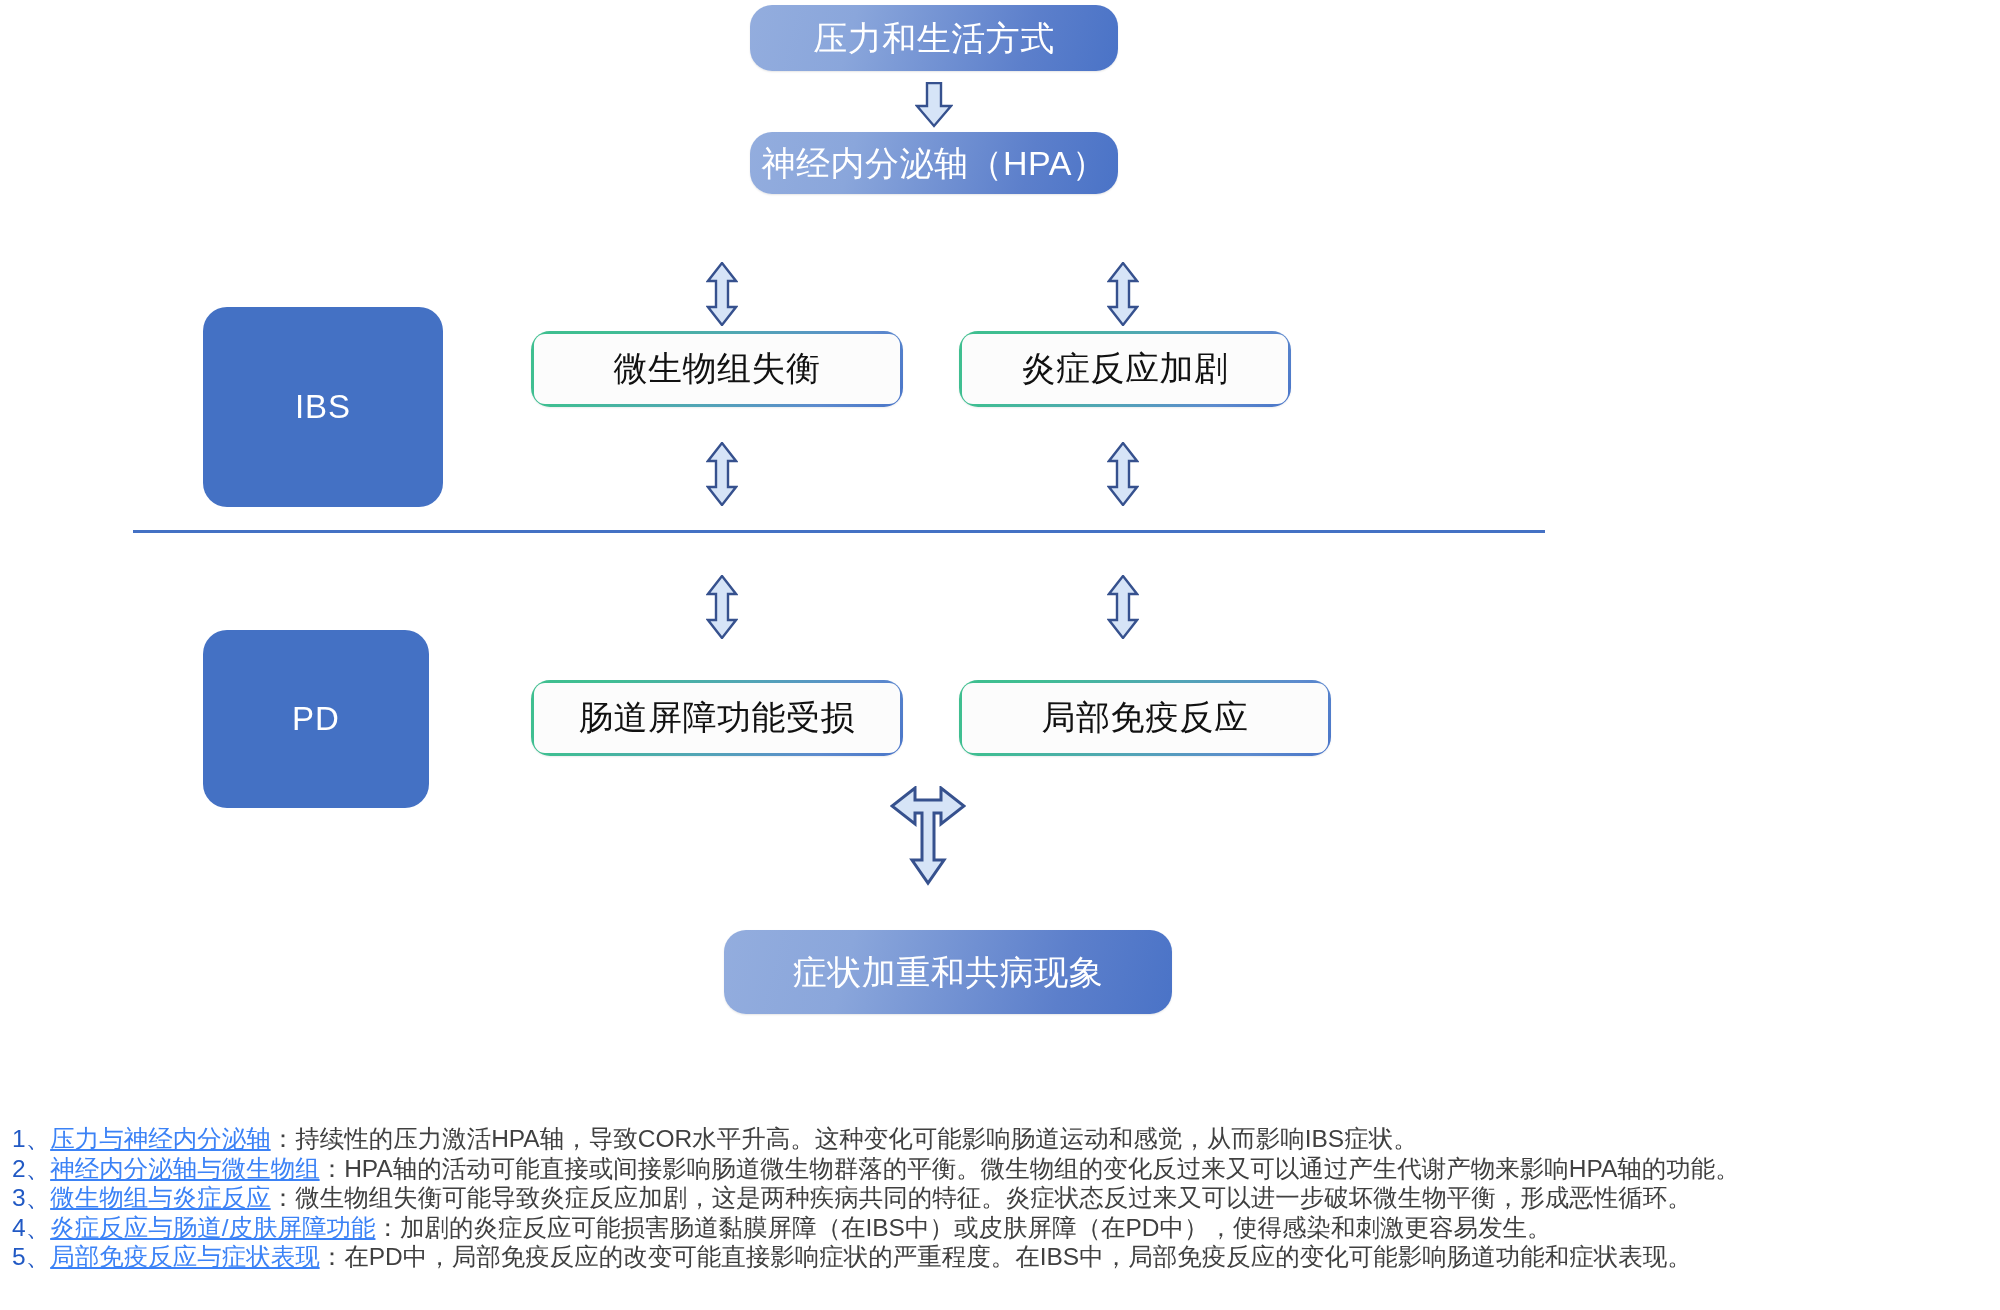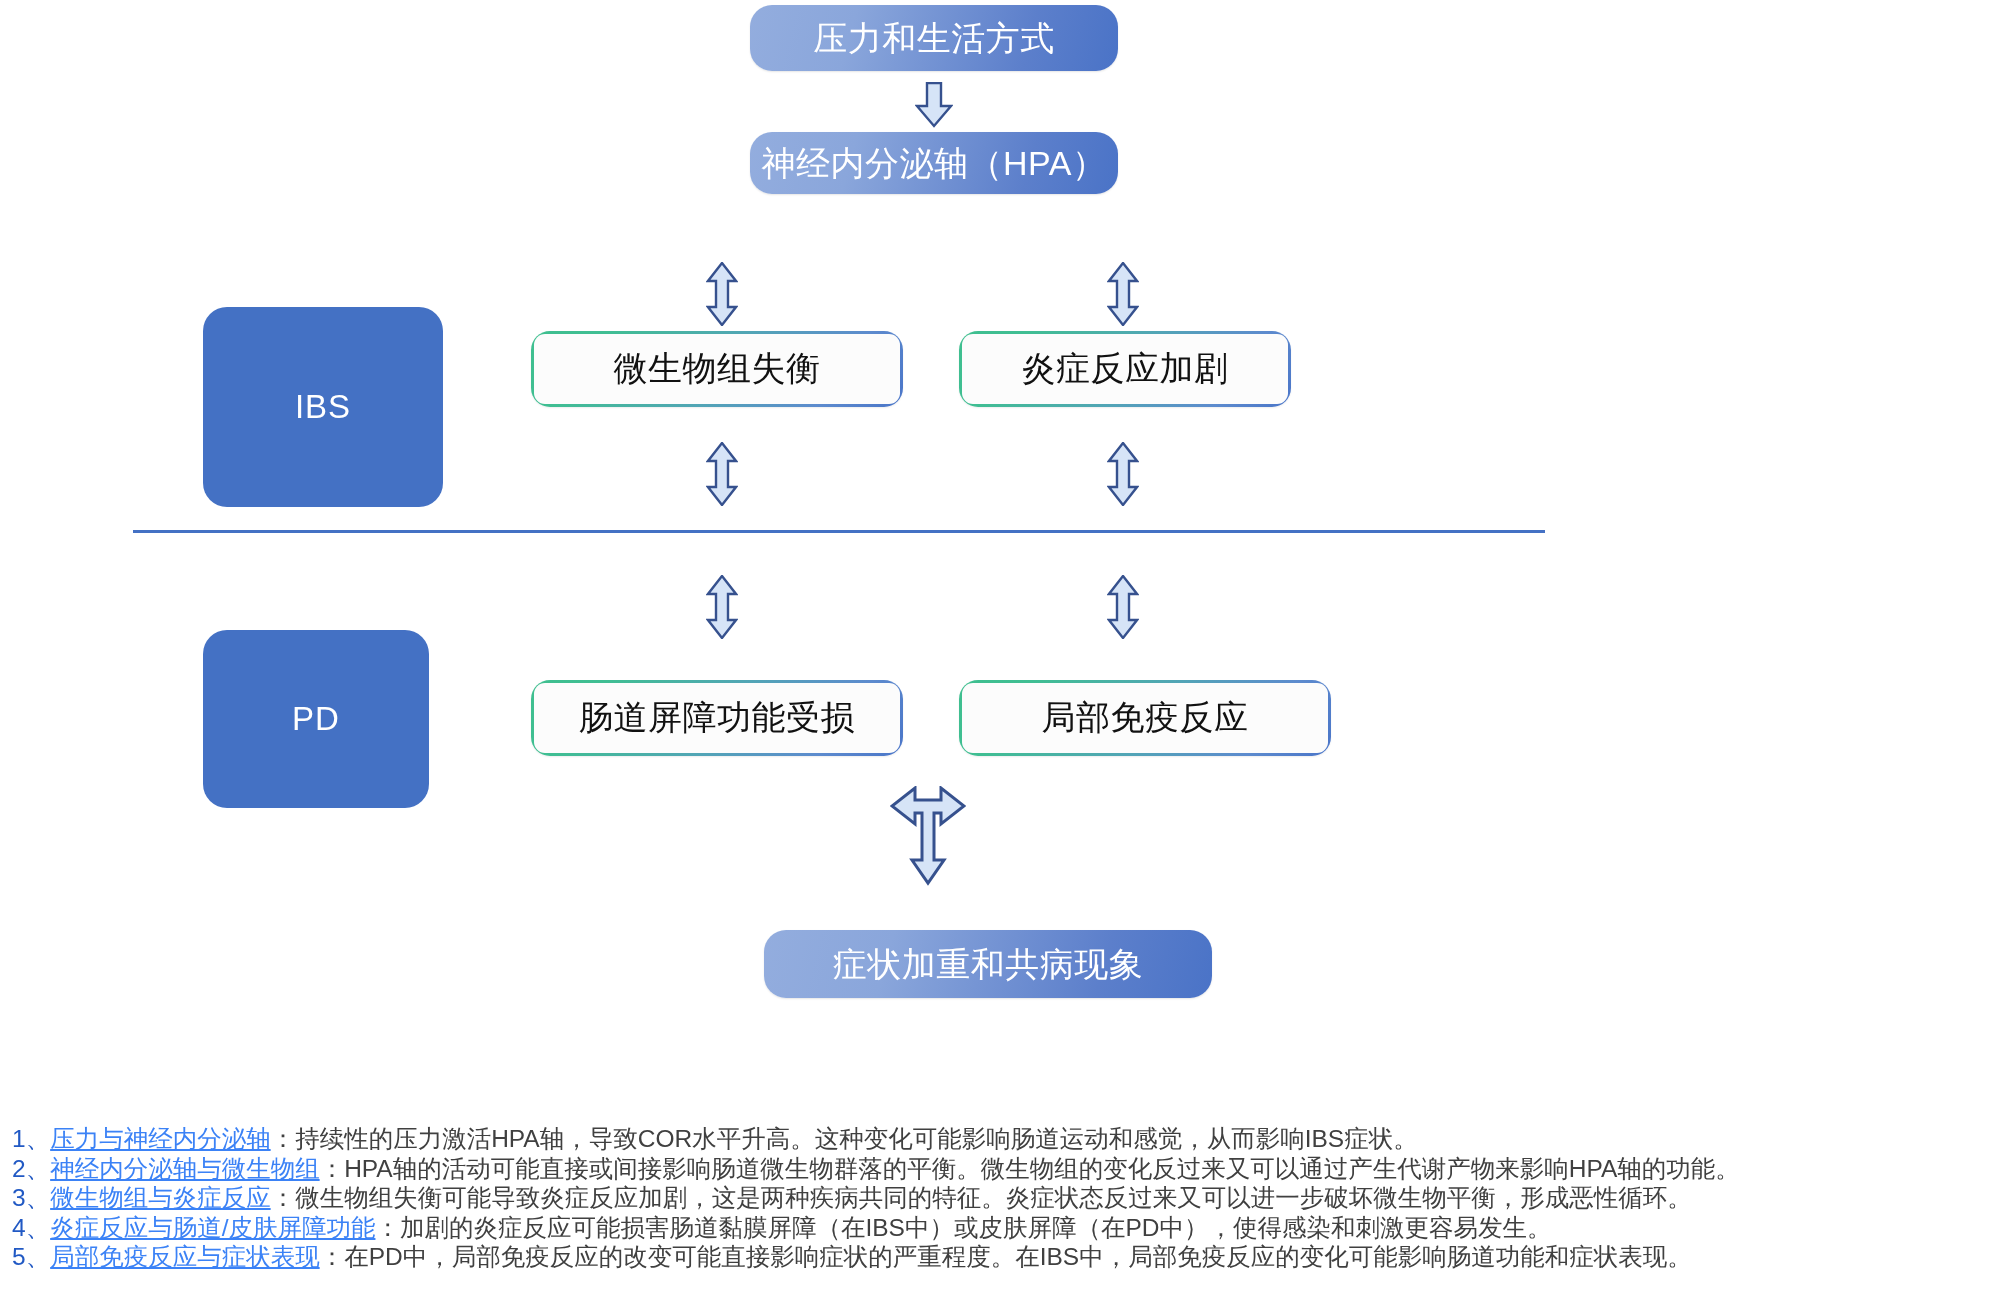--- a/index.html
+++ b/index.html
@@ -164,21 +164,21 @@
       <span>局部免疫反应</span>
     </div>
   </div>
 
   <div class="arrow" style="left:890px; top:786px;">
     <svg width="76" height="100" viewBox="0 0 76 100">
       <polygon points="25,2 25,14 51,14 51,2 74,20 51,38 51,27 44,27 44,74 54,74 38,97 22,74 32,74 32,27 25,27 25,38 2,20" fill="#D6E4F7" stroke="#36518E" stroke-width="3" stroke-linejoin="miter"></polygon>
     </svg>
   </div>
 
-  <div class="pill" style="left:764px; top:930px; width:448px; height:68px;">
+  <div class="pill" style="left:724px; top:930px; width:448px; height:84px;">
     <span>症状加重和共病现象</span>
   </div>
 
   <div class="notes">
     <div class="note-line">
       <span class="note-idx">1、</span><span class="note-key">压力与神经内分泌轴</span><span class="note-body">：持续性的压力激活HPA轴，导致COR水平升高。这种变化可能影响肠道运动和感觉，从而影响IBS症状。</span>
     </div>
     <div class="note-line">
       <span class="note-idx">2、</span><span class="note-key">神经内分泌轴与微生物组</span><span class="note-body">：HPA轴的活动可能直接或间接影响肠道微生物群落的平衡。微生物组的变化反过来又可以通过产生代谢产物来影响HPA轴的功能。</span>
     </div>

